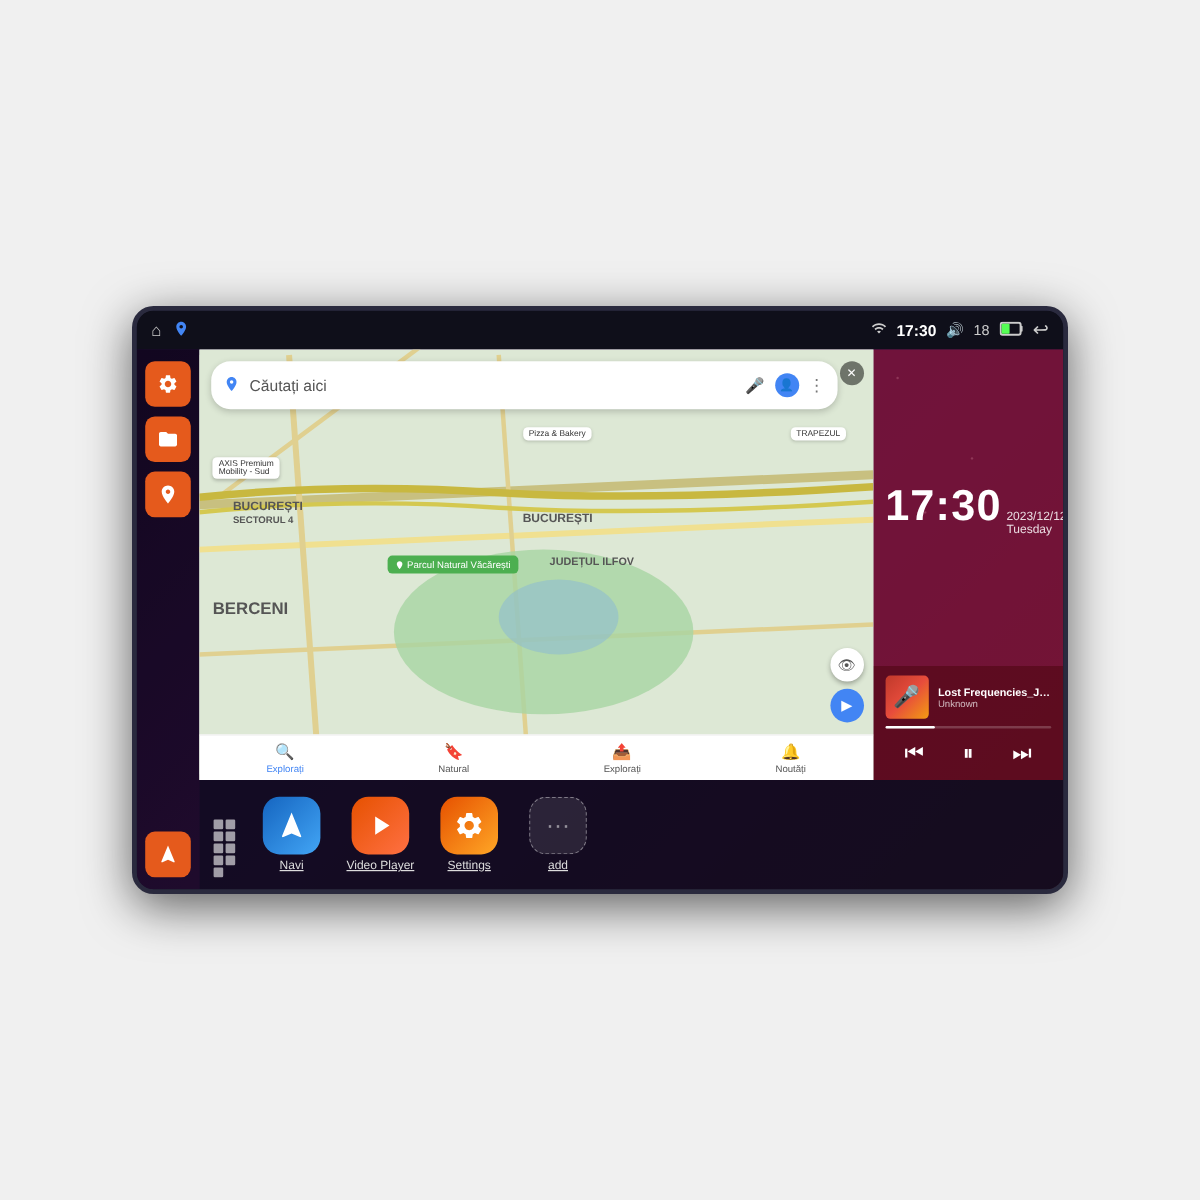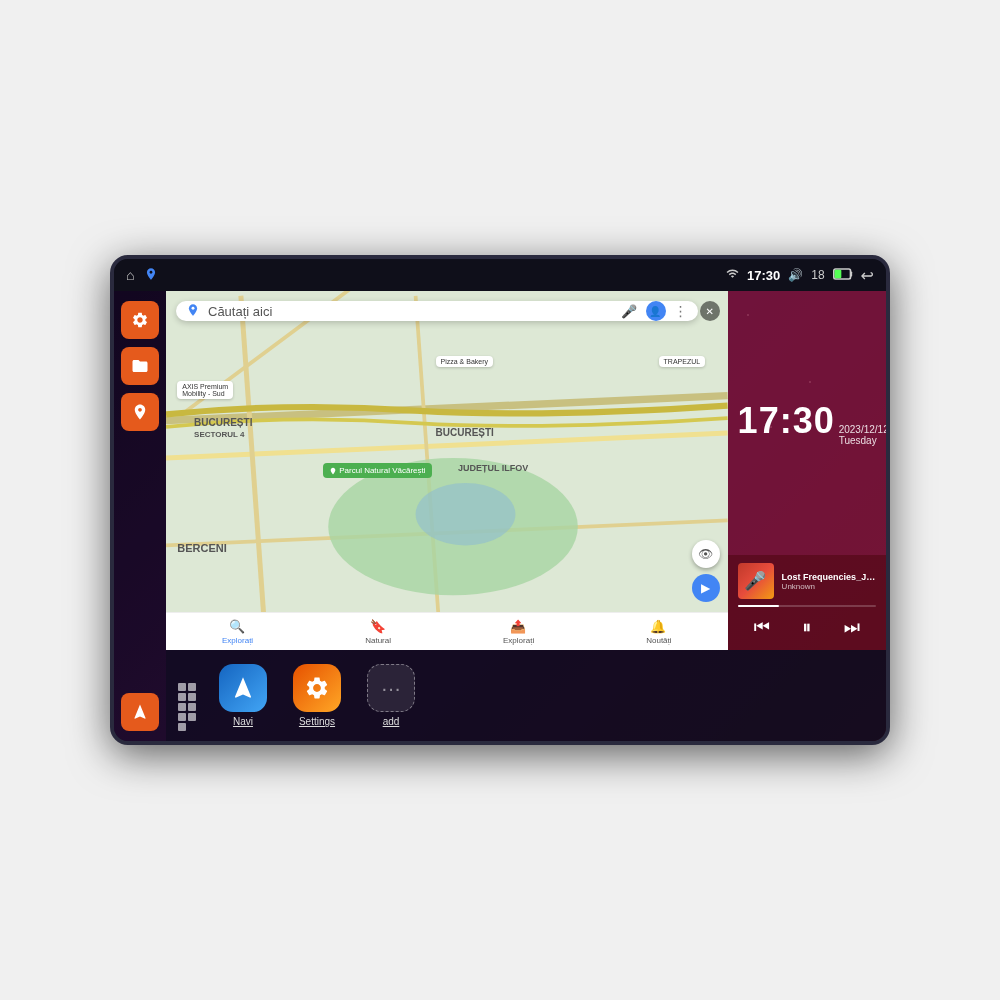--- a/index.html
+++ b/index.html
@@ -107,21 +107,21 @@
     .map-bg {
       width: 100%; height: 100%;
       background: #dde8d5;
       position: relative;
     }
 
     
     .map-search {
       position: absolute;
       top: 10px; left: 10px; right: 30px;
-      height: 20px;
+      height: 40px;
       background: white;
       border-radius: 16px;
       display: flex;
       align-items: center;
       padding: 0 10px;
       gap: 8px;
       box-shadow: 0 2px 6px rgba(0,0,0,0.2);
       z-index: 5;
     }
     .map-search-icon { color: #4285f4; font-size: 14px; }
@@ -455,21 +455,21 @@
             <div class="map-pin" style="top:48%;left:28%;">
               <svg width="8" height="8" viewBox="0 0 24 24" fill="white">
                   <path d="M12 2C8.13 2 5 5.13 5 9c0 5.25 7 13 7 13s7-7.75 7-13c0-3.87-3.13-7-7-7z"></path>
                 </svg>
               Parcul Natural Văcărești
             </div>
 
             <div class="map-area-label" style="top:35%;left:5%;">BUCUREȘTI<br><span style="font-size:8px;">SECTORUL 4</span></div>
             <div class="map-area-label" style="top:38%;left:48%;">BUCUREȘTI</div>
             <div class="map-area-label" style="top:48%;left:52%;font-size:9px;">JUDEȚUL ILFOV</div>
-            <div class="map-area-label" style="top:58%;left:2%;font-size:11px;margin-top:43px;">BERCENI</div>
+            <div class="map-area-label" style="top:58%;left:2%;font-size:14px;">BERCENI</div>
 
             <div class="map-fab2">👁</div>
             <div class="map-fab">▶</div>
 
             <div class="map-corner-close">✕</div>
 
             <div class="map-bottom">
               <div class="map-nav-item active">
                 <span class="map-nav-icon">🔍</span>
                 <span>Explorați</span>
@@ -545,20 +545,28 @@
             <div class="app-item">
               <div class="app-icon-wrapper icon-navi">
                 <svg width="26" height="26" viewBox="0 0 24 24" fill="white">
                     <path d="M12 2L4.5 20.29l.71.71L12 18l6.79 3 .71-.71z"></path>
                   </svg>
               </div>
               <span class="app-label">Navi</span>
             </div>
 
 
+            <div class="app-item">
+              <div class="app-icon-wrapper icon-video">
+                <svg width="26" height="26" viewBox="0 0 24 24" fill="white">
+                    <path d="M8 5v14l11-7z"></path>
+                  </svg>
+              </div>
+              <span class="app-label">Video Player</span>
+            </div>
 
 
 
 
             <div class="app-item">
               <div class="app-icon-wrapper icon-settings">
                 <svg width="26" height="26" viewBox="0 0 24 24" fill="white">
                     <path d="M19.14,12.94c0.04-0.3,0.06-0.61,0.06-0.94c0-0.32-0.02-0.64-0.07-0.94l2.03-1.58c0.18-0.14,0.23-0.41,0.12-0.61l-1.92-3.32c-0.12-0.22-0.37-0.29-0.59-0.22l-2.39,0.96c-0.5-0.38-1.03-0.7-1.62-0.94L14.4,2.81c-0.04-0.24-0.24-0.41-0.48-0.41h-3.84c-0.24,0-0.43,0.17-0.47,0.41L9.25,5.35C8.66,5.59,8.12,5.92,7.63,6.29L5.24,5.33c-0.22-0.08-0.47,0-0.59,0.22L2.74,8.87C2.62,9.08,2.66,9.34,2.86,9.48l2.03,1.58C4.84,11.36,4.8,11.69,4.8,12s0.02,0.64,0.07,0.94l-2.03,1.58c-0.18,0.14-0.23,0.41-0.12,0.61l1.92,3.32c0.12,0.22,0.37,0.29,0.59,0.22l2.39-0.96c0.5,0.38,1.03,0.7,1.62,0.94l0.36,2.54c0.05,0.24,0.24,0.41,0.48,0.41h3.84c0.24,0,0.44-0.17,0.47-0.41l0.36-2.54c0.59-0.24,1.13-0.56,1.62-0.94l2.39,0.96c0.22,0.08,0.47,0,0.59-0.22l1.92-3.32c0.12-0.22,0.07-0.47-0.12-0.61L19.14,12.94z M12,15.6c-1.98,0-3.6-1.62-3.6-3.6s1.62-3.6,3.6-3.6s3.6,1.62,3.6,3.6S13.98,15.6,12,15.6z"></path>
                   </svg>
               </div>

